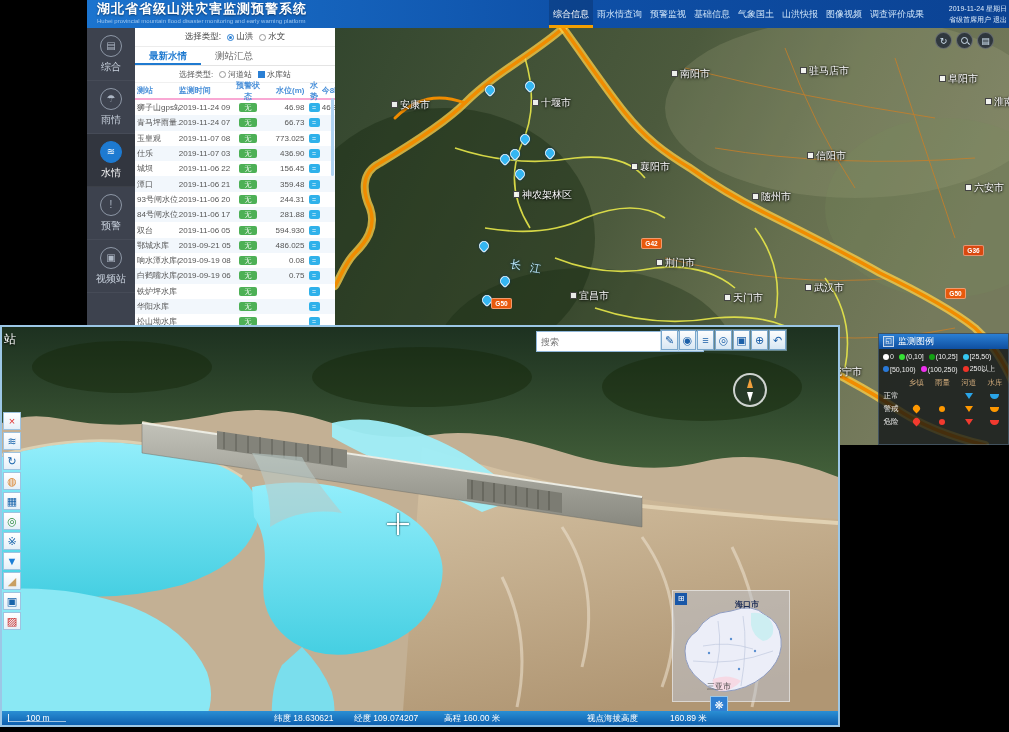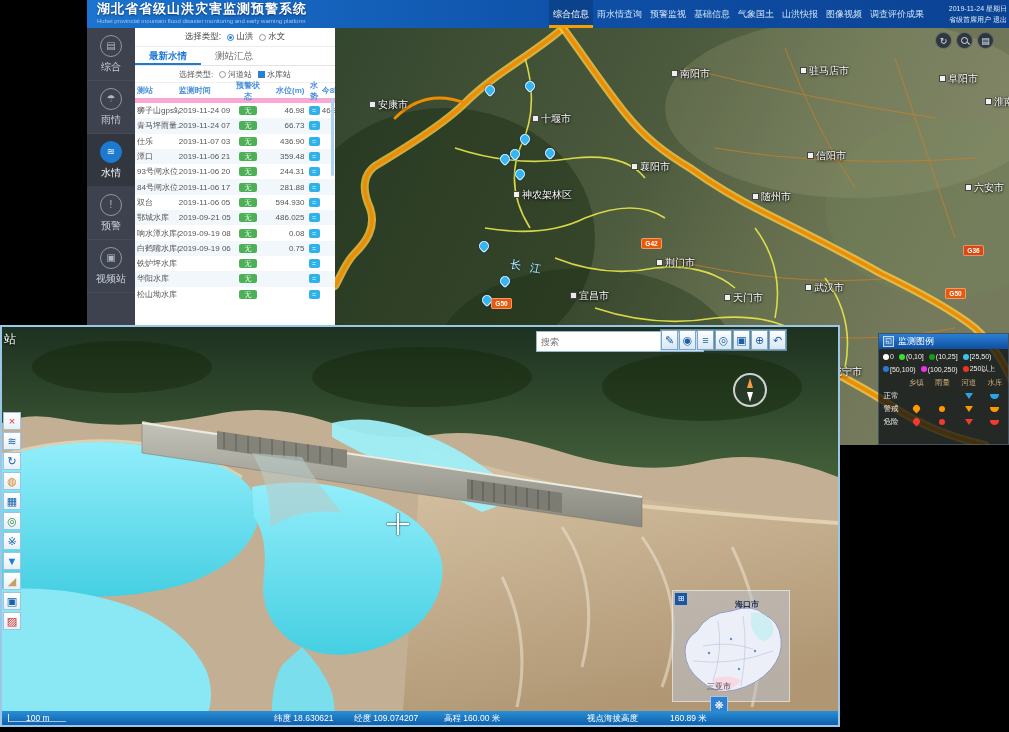--- a/index.html
+++ b/index.html
@@ -29,21 +29,21 @@
   .opt{display:flex;align-items:center;gap:2px;cursor:pointer;}
   .radio{width:7px;height:7px;border:1px solid #999;border-radius:50%;position:relative;box-sizing:border-box;}
   .radio.on{border-color:#2a7fd4;}
   .radio.on::after{content:"";position:absolute;left:1px;top:1px;right:1px;bottom:1px;background:#2a7fd4;border-radius:50%;}
   .checkbox{width:7px;height:7px;border:1px solid #999;box-sizing:border-box;}
   .checkbox.on{background:#2a7fd4;border-color:#2a7fd4;}
   #tabs{height:18px;display:flex;border-bottom:1px solid #e4e4e4;}
   .p-tab{padding:0 14px;font-size:9.5px;line-height:17px;color:#666;cursor:pointer;}
   .p-tab.active{color:#1f7ad0;font-weight:bold;box-shadow:inset 0 -2px 0 #1f7ad0;}
   .p-row2{height:16px;display:flex;align-items:center;justify-content:center;gap:6px;font-size:8px;color:#555;border-bottom:1px solid #f0f0f0;}
-  #thead{height:15px;display:flex;align-items:center;font-size:8px;color:#4a90d9;font-weight:bold;border-bottom:5px solid #f9a8d4;}
+  #thead{height:15px;display:flex;align-items:center;font-size:8px;color:#4a90d9;font-weight:bold;border-bottom:2px solid #f9a8d4;}
   .t-row{height:15.3px;display:flex;align-items:center;font-size:8px;color:#555;cursor:pointer;}
   .t-row:nth-child(even){background:#f2f7fc;}
   .c0{width:44px;padding-left:2px;overflow:hidden;white-space:nowrap;}
   .c1{width:60px;overflow:hidden;white-space:nowrap;}
   .c2{width:26px;text-align:center;}
   .c3{width:36px;text-align:right;padding-right:2px;margin-left:10px;}
   .c4{width:16px;text-align:center;}
   .c5{width:14px;overflow:hidden;white-space:nowrap;}
   .badge{display:inline-block;width:18px;height:9px;background:#4db056;border-radius:2px;color:#fff;font-size:7px;line-height:9px;text-align:center;}
   .trend{display:inline-block;width:11px;height:9px;background:#2fb1ea;border-radius:2px;color:#fff;font-size:7px;line-height:9px;text-align:center;}
@@ -210,24 +210,40 @@
         </div>
         <div class="t-row">
           <span class="c0">青马坪雨量..</span>
           <span class="c1">2019-11-24 07</span>
           <span class="c2"><span class="badge">无</span></span>
           <span class="c3">66.73</span>
           <span class="c4"><span class="trend">=</span></span>
           <span class="c5"></span>
         </div>
         <div class="t-row">
+          <span class="c0">玉皇观</span>
+          <span class="c1">2019-11-07 08</span>
+          <span class="c2"><span class="badge">无</span></span>
+          <span class="c3">773.025</span>
+          <span class="c4"><span class="trend">=</span></span>
+          <span class="c5"></span>
+        </div>
+        <div class="t-row">
           <span class="c0">仕乐</span>
           <span class="c1">2019-11-07 03</span>
           <span class="c2"><span class="badge">无</span></span>
           <span class="c3">436.90</span>
+          <span class="c4"><span class="trend">=</span></span>
+          <span class="c5"></span>
+        </div>
+        <div class="t-row">
+          <span class="c0">城坝</span>
+          <span class="c1">2019-11-06 22</span>
+          <span class="c2"><span class="badge">无</span></span>
+          <span class="c3">156.45</span>
           <span class="c4"><span class="trend">=</span></span>
           <span class="c5"></span>
         </div>
         <div class="t-row">
           <span class="c0">潭口</span>
           <span class="c1">2019-11-06 21</span>
           <span class="c2"><span class="badge">无</span></span>
           <span class="c3">359.48</span>
           <span class="c4"><span class="trend">=</span></span>
           <span class="c5"></span>
@@ -354,22 +370,22 @@
       </g>
     </svg>
     <div class="river" id="riverLabel" style="left:175px;top:232px;">长江</div>
     <div id="mapCtrls">
         <div class="mc-btn">↻</div>
         <div class="mc-btn">
           <span class="mag"></span>
         </div>
         <div class="mc-btn">▤</div>
       </div>
-  <div class="city" style="left: 34px; top: 70px;">安康市</div>
-      <div class="city" style="left: 197px; top: 84px;">十堰市</div>
+  <div class="city" style="left: 56px; top: 70px;">安康市</div>
+      <div class="city" style="left: 197px; top: 68px;">十堰市</div>
       <div class="city" style="left: 296px; top: 132px;">襄阳市</div>
       <div class="city" style="left: 178px; top: 160px;">神农架林区</div>
       <div class="city" style="left: 336px; top: 39px;">南阳市</div>
       <div class="city" style="left: 465px; top: 36px;">驻马店市</div>
       <div class="city" style="left: 604px; top: 44px;">阜阳市</div>
       <div class="city" style="left: 650px; top: 67px;">淮南市</div>
       <div class="city" style="left: 472px; top: 121px;">信阳市</div>
       <div class="city" style="left: 417px; top: 162px;">随州市</div>
       <div class="city" style="left: 630px; top: 153px;">六安市</div>
       <div class="city" style="left: 305px; top: 228px; padding-left: 16px;">荆门市</div>

